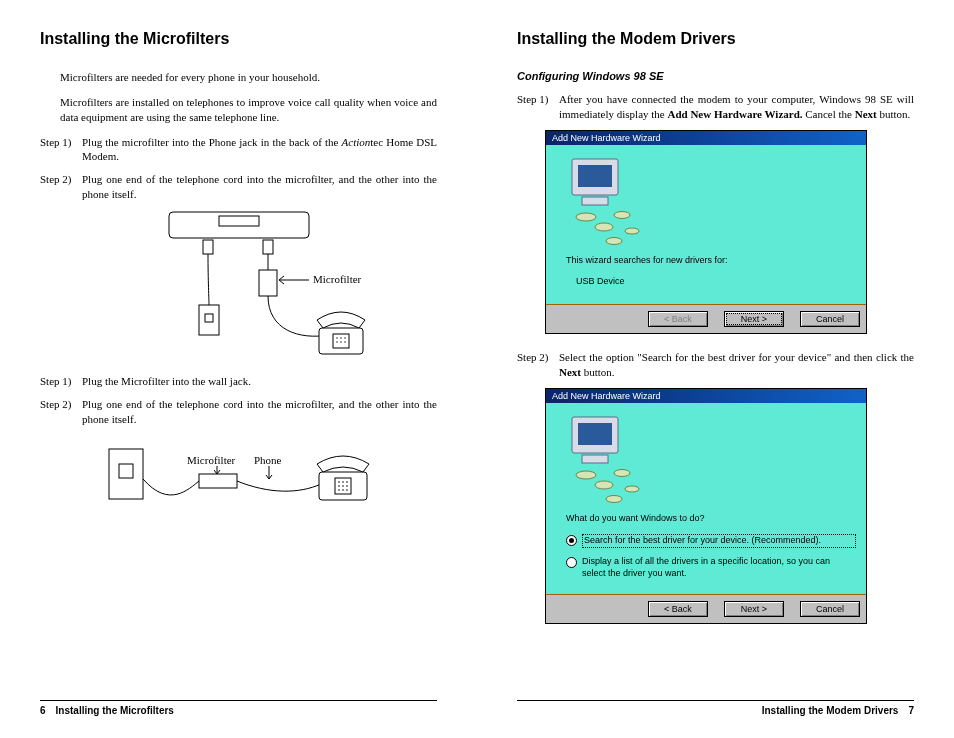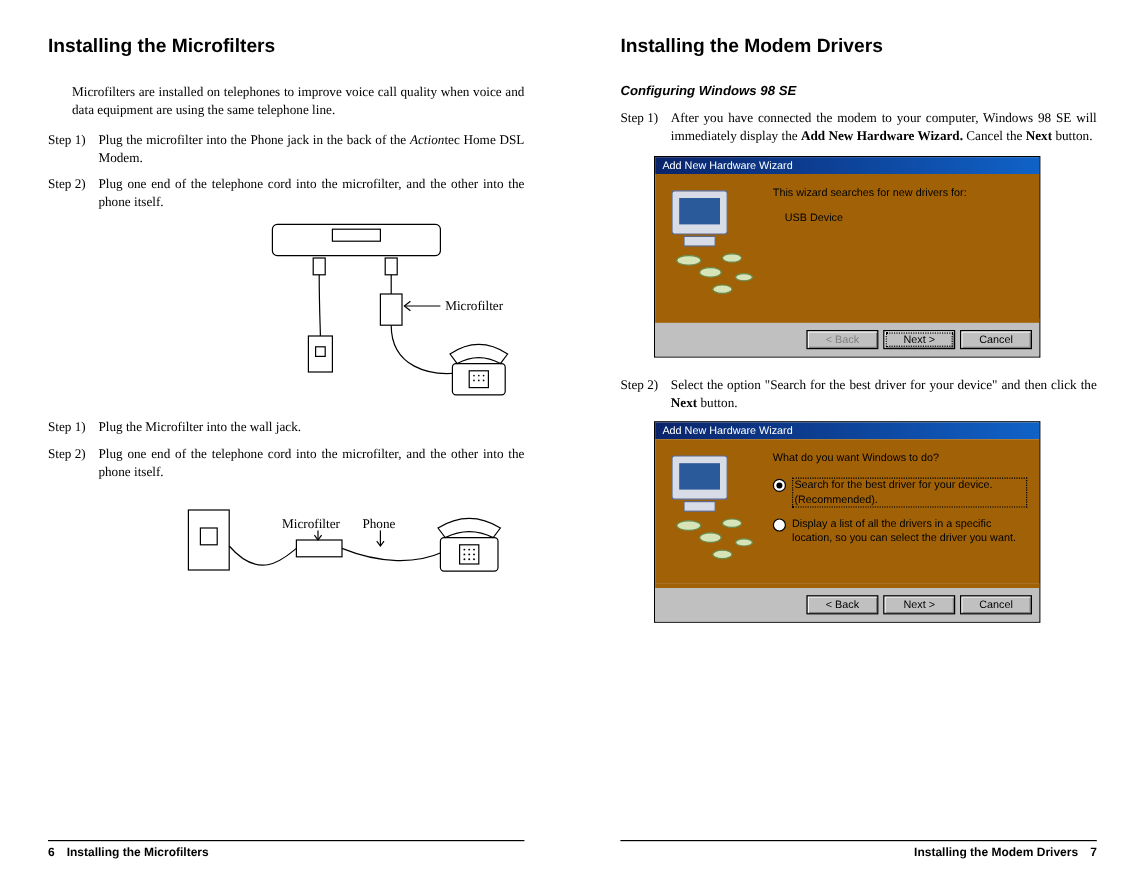--- a/index.html
+++ b/index.html
@@ -68,64 +68,65 @@
   .footer.left .pnum { font-weight: bold; margin-right: 10px; }
   .footer.left .ftitle { font-weight: bold; }
   .footer.right { justify-content: flex-end; }
   .footer.right .ftitle { font-weight: bold; margin-right: 10px; }
   .footer.right .pnum { font-weight: bold; }
 
   
   .diagram {
     margin: 8px auto 14px auto;
     display: flex;
-    justify-content: flex-end;
+    justify-content: center;
   }
   svg { display: block; }
 
   
   .dlg-wrap {
     margin: 8px 0 16px 28px;
     width: 320px;
     border: 1px solid #000;
   }
   .dlg-title {
     background: linear-gradient(to right, #0a246a, #1062c8);
     color: #fff;
     font-family: Tahoma, Arial, sans-serif;
     font-size: 9px;
     font-weight: normal;
     padding: 2px 6px;
   }
   .dlg-body {
-    background: #a16207;
-    padding: 10px 10px 6px 8px;
+    background: #5eead4;
+    padding: 10px 10px 6px 20px;
     display: flex;
     font-family: Tahoma, Arial, sans-serif;
     font-size: 9px;
     min-height: 120px;
     box-sizing: border-box;
     position: relative;
+    flex-direction: column;
   }
   .dlg-art {
     width: 90px;
     flex: 0 0 90px;
   }
   .dlg-text {
     flex: 1;
     line-height: 1.3;
   }
   .dlg-text p { margin: 0 0 10px 0; }
   .dlg-btns {
     background: #c0c0c0;
-    border-top: 4px solid #a16207;
+    border-top: 1px solid #a16207;
     padding: 6px;
     display: flex;
     justify-content: flex-end;
-    gap: 4px;
+    gap: 16px;
     font-family: Tahoma, Arial, sans-serif;
     font-size: 9px;
   }
   .dlg-btn {
     width: 58px;
     text-align: center;
     padding: 2px 0;
     background: #c0c0c0;
     border: 1px solid #000;
     box-shadow: inset 1px 1px 0 #fff, inset -1px -1px 0 #808080;
@@ -145,20 +146,21 @@
   .italic { font-style: italic; }
   .bold { font-weight: bold; }
 </style>
 </head>
 <body>
 
 <div class="pages">
 
   <div class="page">
     <h1>Installing the Microfilters</h1>
+    <p class="intro">Microfilters are needed for every phone in your household.</p>
     <p class="intro">Microfilters are installed on telephones to improve voice call quality when voice and data equipment are using the same telephone line.</p>
 
 
     <div class="step">
       <div class="step-label">Step 1)</div>
       <div class="step-body">
         <span>Plug the microfilter into the Phone jack in the back of the </span><span class="italic">Action</span><span>tec Home DSL Modem.</span>
       </div>
     </div>
     <div class="step">

